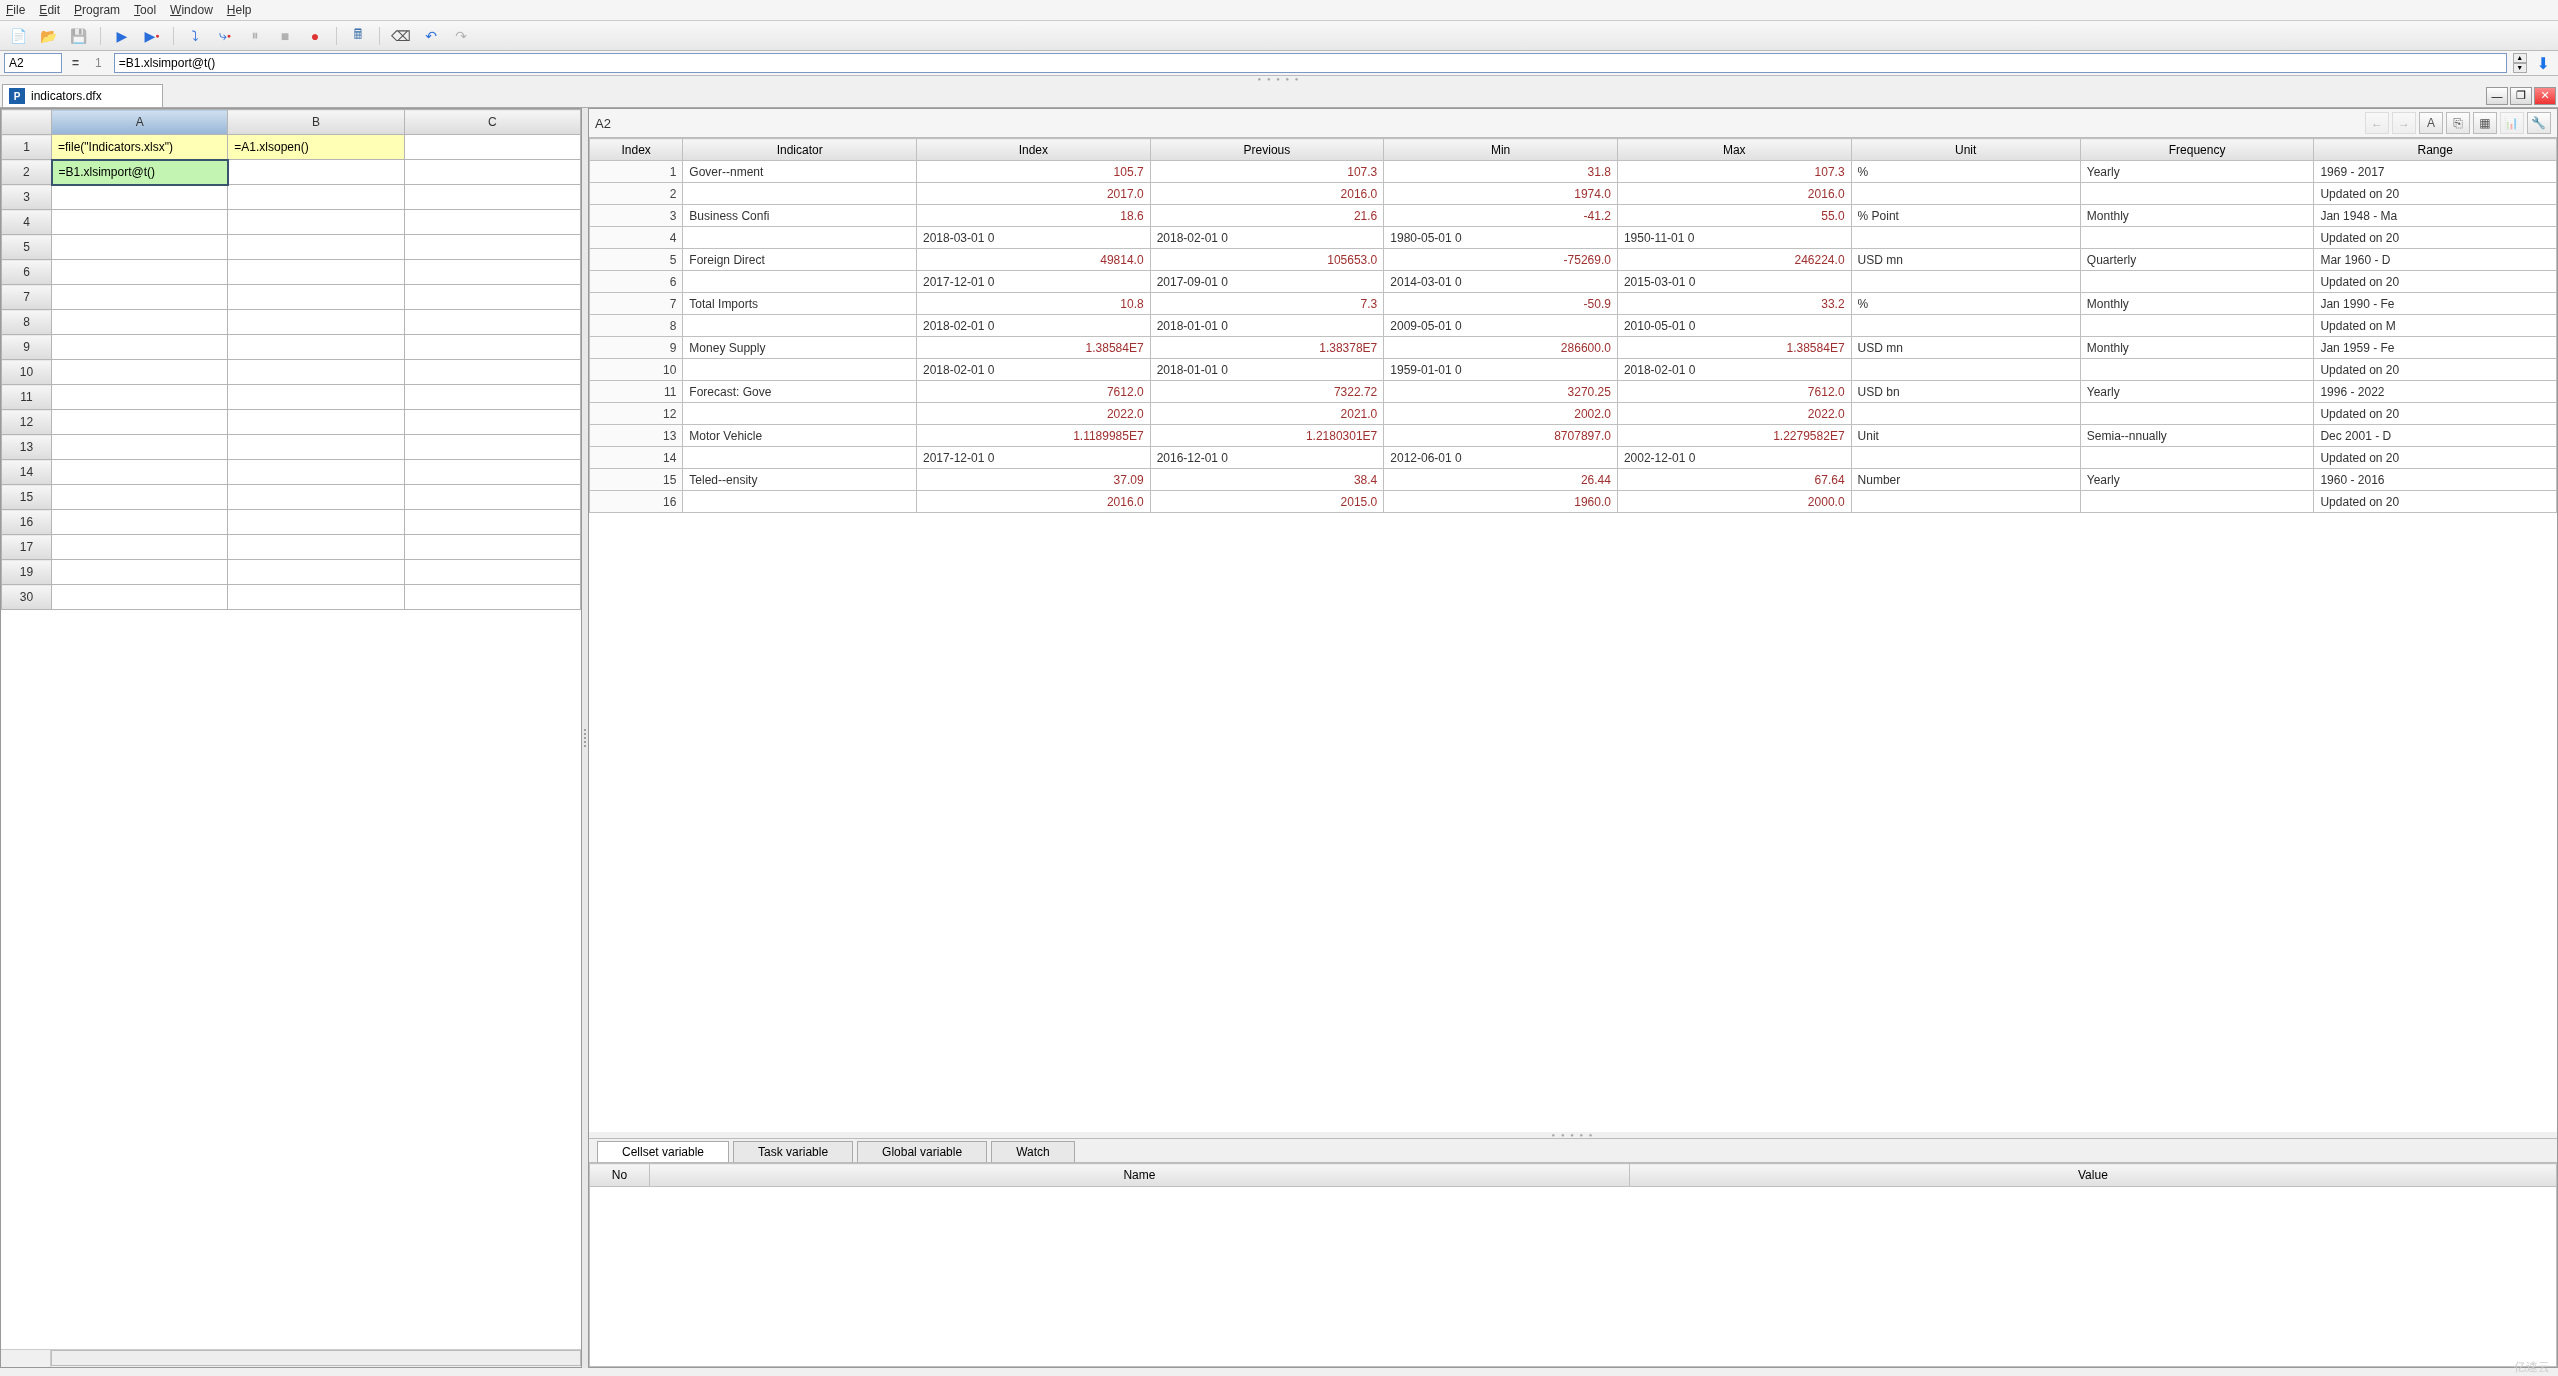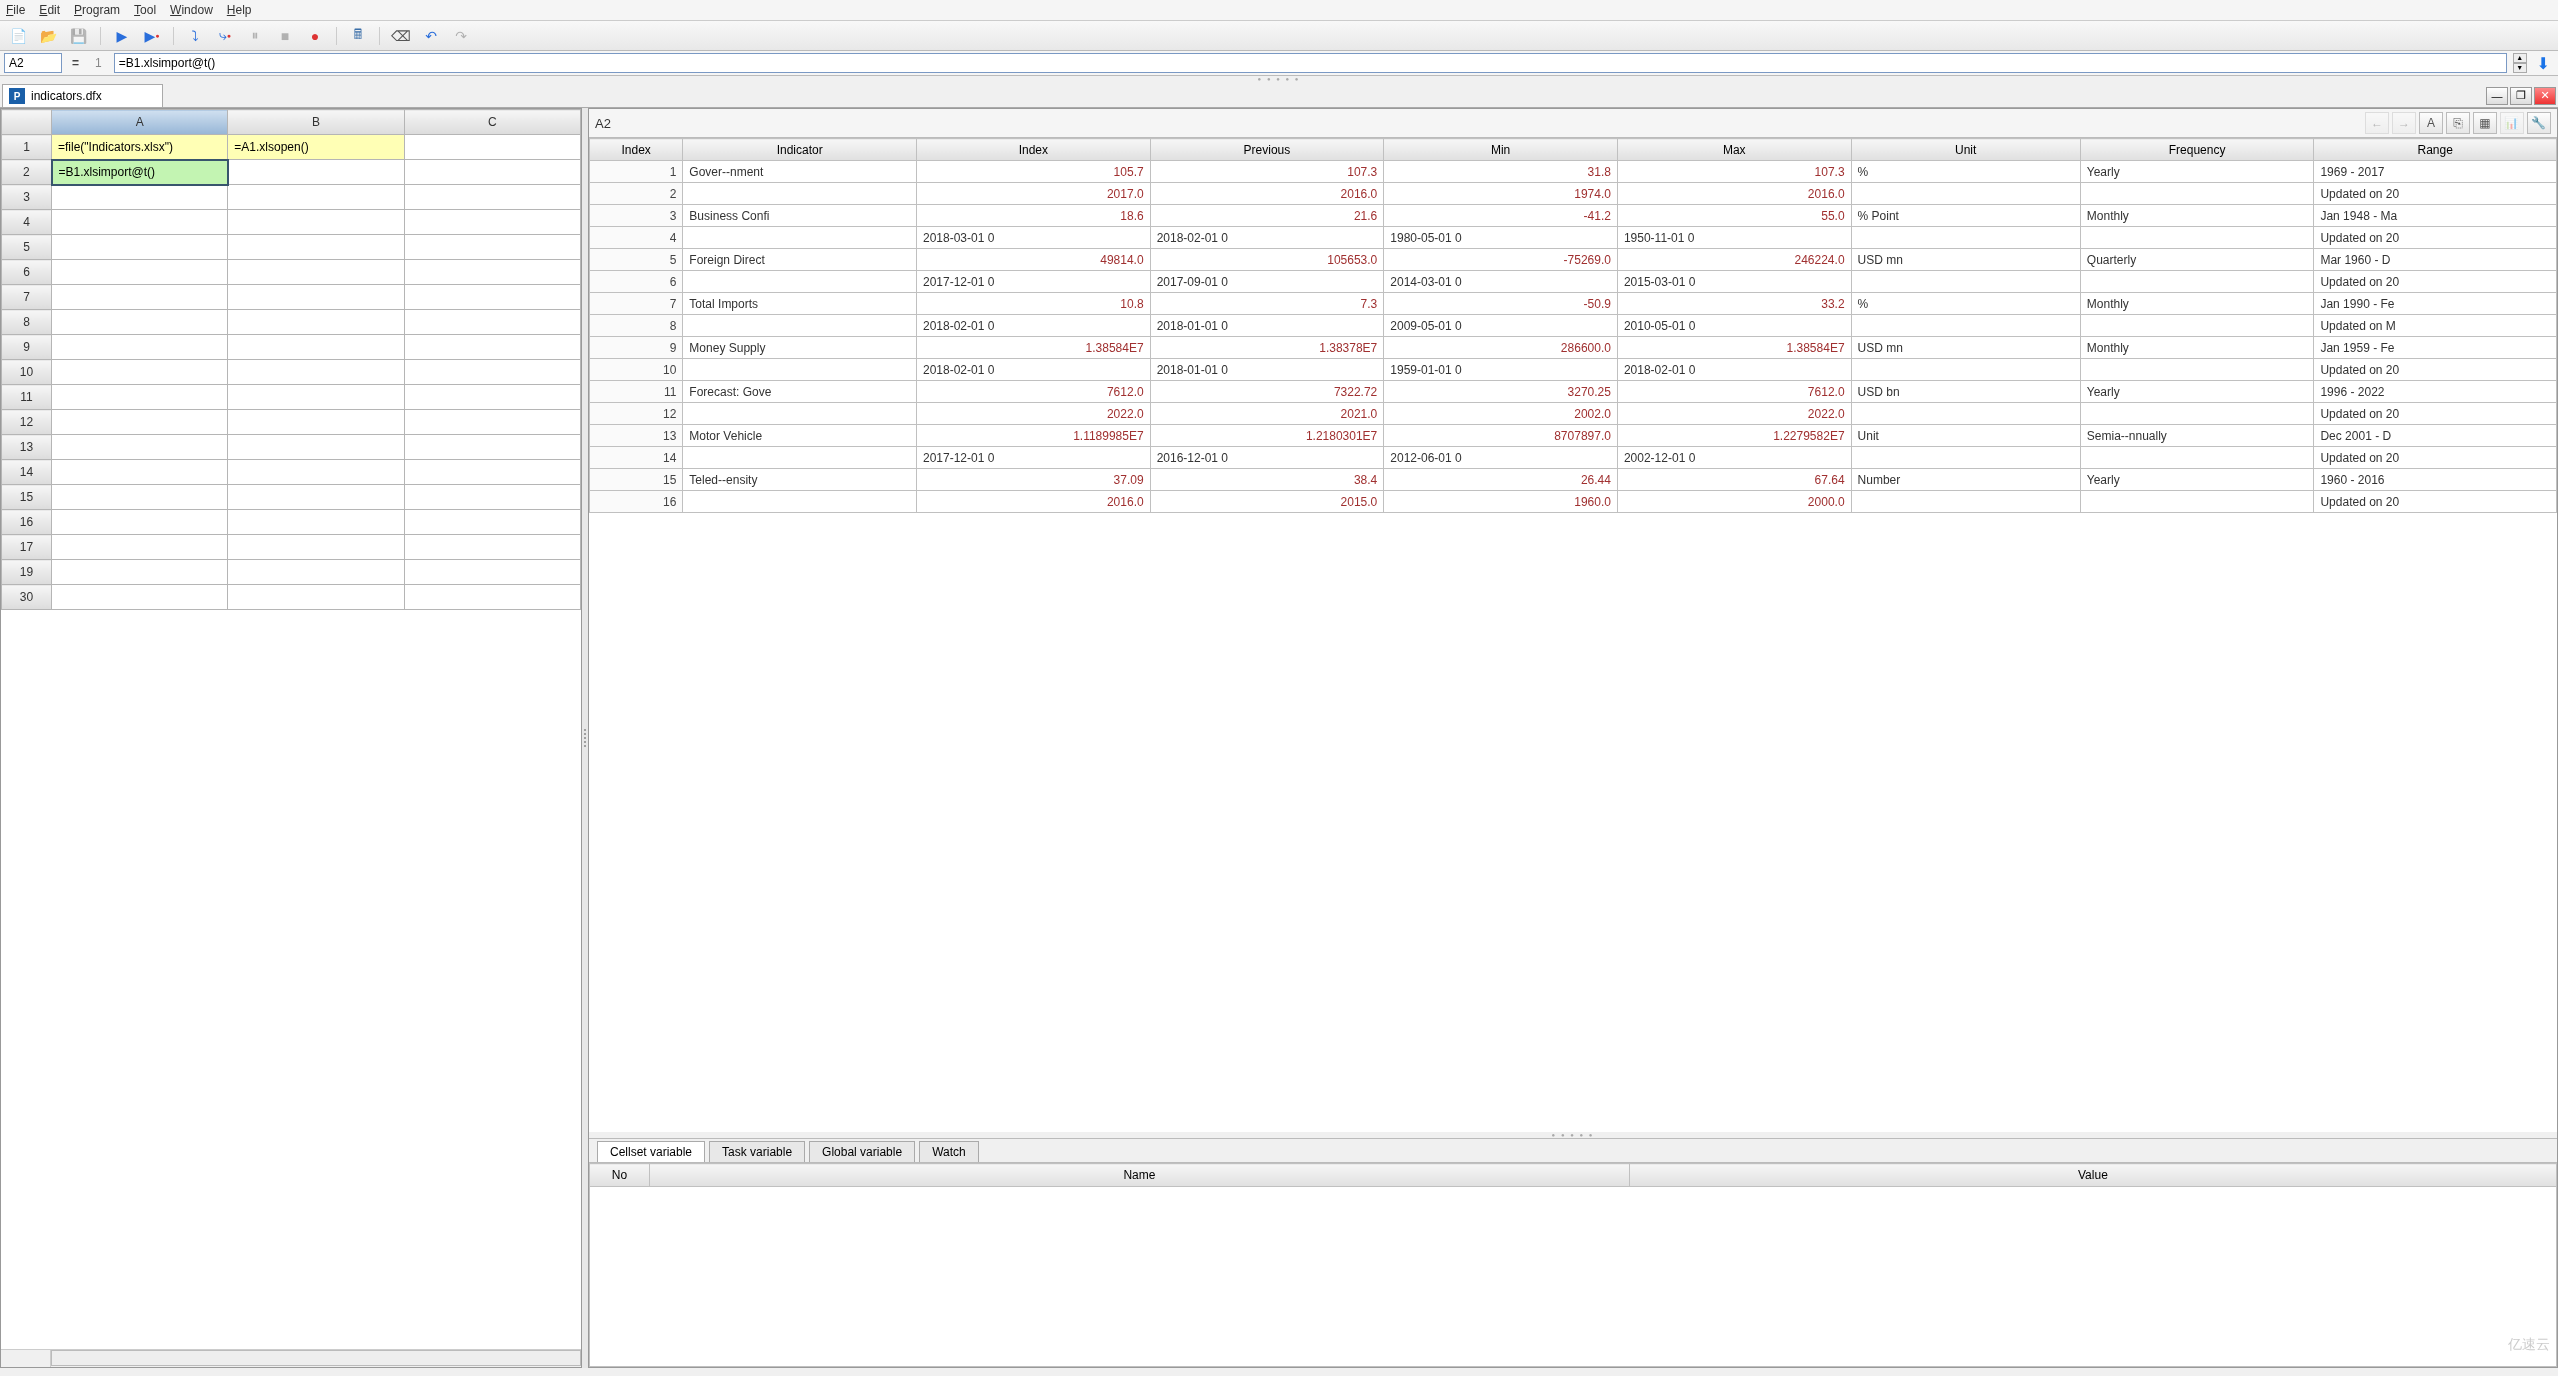--- a/index.html
+++ b/index.html
@@ -44,27 +44,27 @@
 .right-header .lbl { flex: 1; font-size: 13px; color: #333; }
 .ico-btn { width: 24px; height: 22px; border: 1px solid #bbb; background: linear-gradient(#fdfdfd,#e6e6e6); margin-left: 3px; display: flex; align-items: center; justify-content: center; font-size: 12px; cursor: pointer; color: #555; }
 .data-wrap { flex: 1; overflow: auto; background: #fff; }
 .data-table { border-collapse: collapse; font-size: 12px; min-width: 100%; table-layout: fixed; }
 .data-table th, .data-table td { border: 1px solid #c0c0c0; padding: 3px 6px; height: 22px; overflow: hidden; white-space: nowrap; text-overflow: ellipsis; }
 .data-table th { background: linear-gradient(#f6f6f6,#e0e0e0); font-weight: normal; text-align: center; }
 .data-table td.idx { text-align: right; color: #444; width: 42px; background: #fafafa; }
 .data-table td.num { text-align: right; color: #a03030; }
 .data-table td.txt { text-align: left; color: #333; }
 .var-tabs { display: flex; background: #f0f0f0; border-bottom: 1px solid #bbb; padding: 2px 2px 0 8px; gap: 4px; }
-.var-tab { border: 1px solid #aaa; border-bottom: none; padding: 3px 12px; background: #e8e8e8; font-size: 12px; cursor: pointer; }
+.var-tab { border: 1px solid #aaa; border-bottom: none; padding: 3px 24px; background: #e8e8e8; font-size: 12px; cursor: pointer; }
 .var-tab.active { background: #fff; }
 .var-table { width: 100%; border-collapse: collapse; background: #fff; }
 .var-table th { border: 1px solid #c0c0c0; background: linear-gradient(#f6f6f6,#e0e0e0); font-weight: normal; padding: 4px; font-size: 12px; margin-left: 25px; }
 .var-body { height: 180px; background: #fff; border: 1px solid #c0c0c0; border-top: none; }
 .right-bottom { border-top: 1px solid #bbb; background: #f0f0f0; }
-.watermark { position: fixed; bottom: 22px; right: 8px; color: #ccc; font-size: 14px; }
+.watermark { position: fixed; bottom: 0; right: 8px; color: #ccc; font-size: 12px; }
 </style>
 </head>
 <body>
 
 <div class="menubar">
   <span><u>F</u>ile</span>
   <span><u>E</u>dit</span>
   <span><u>P</u>rogram</span>
   <span><u>T</u>ool</span>
   <span><u>W</u>indow</span>

